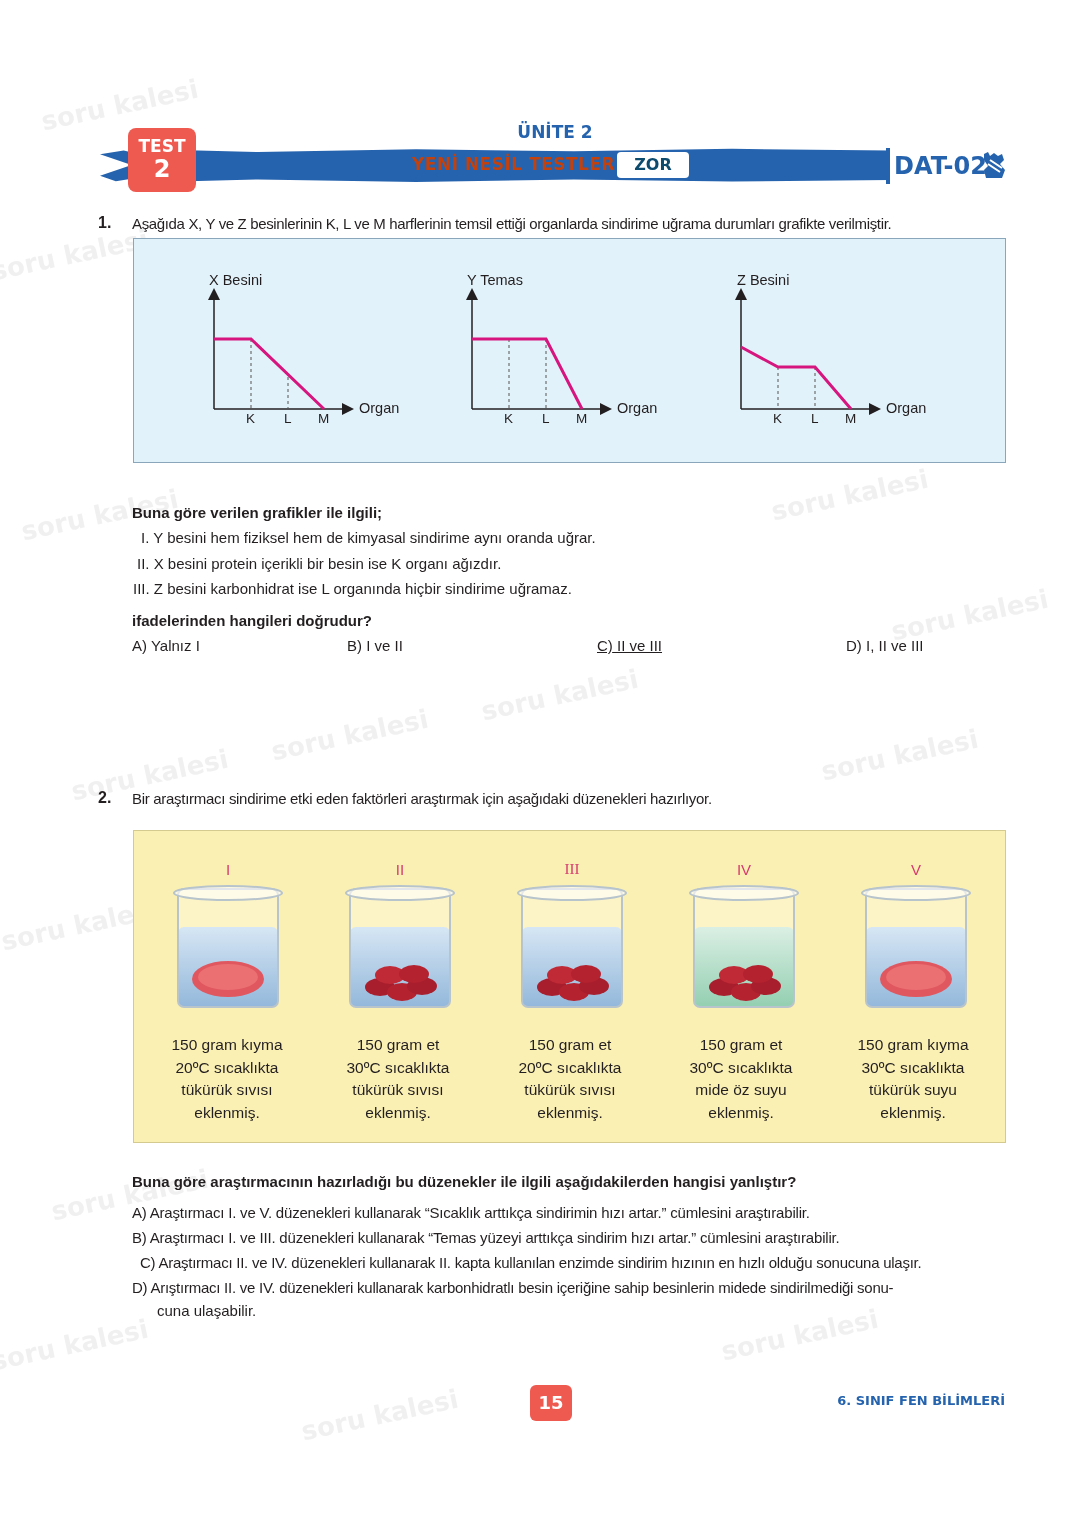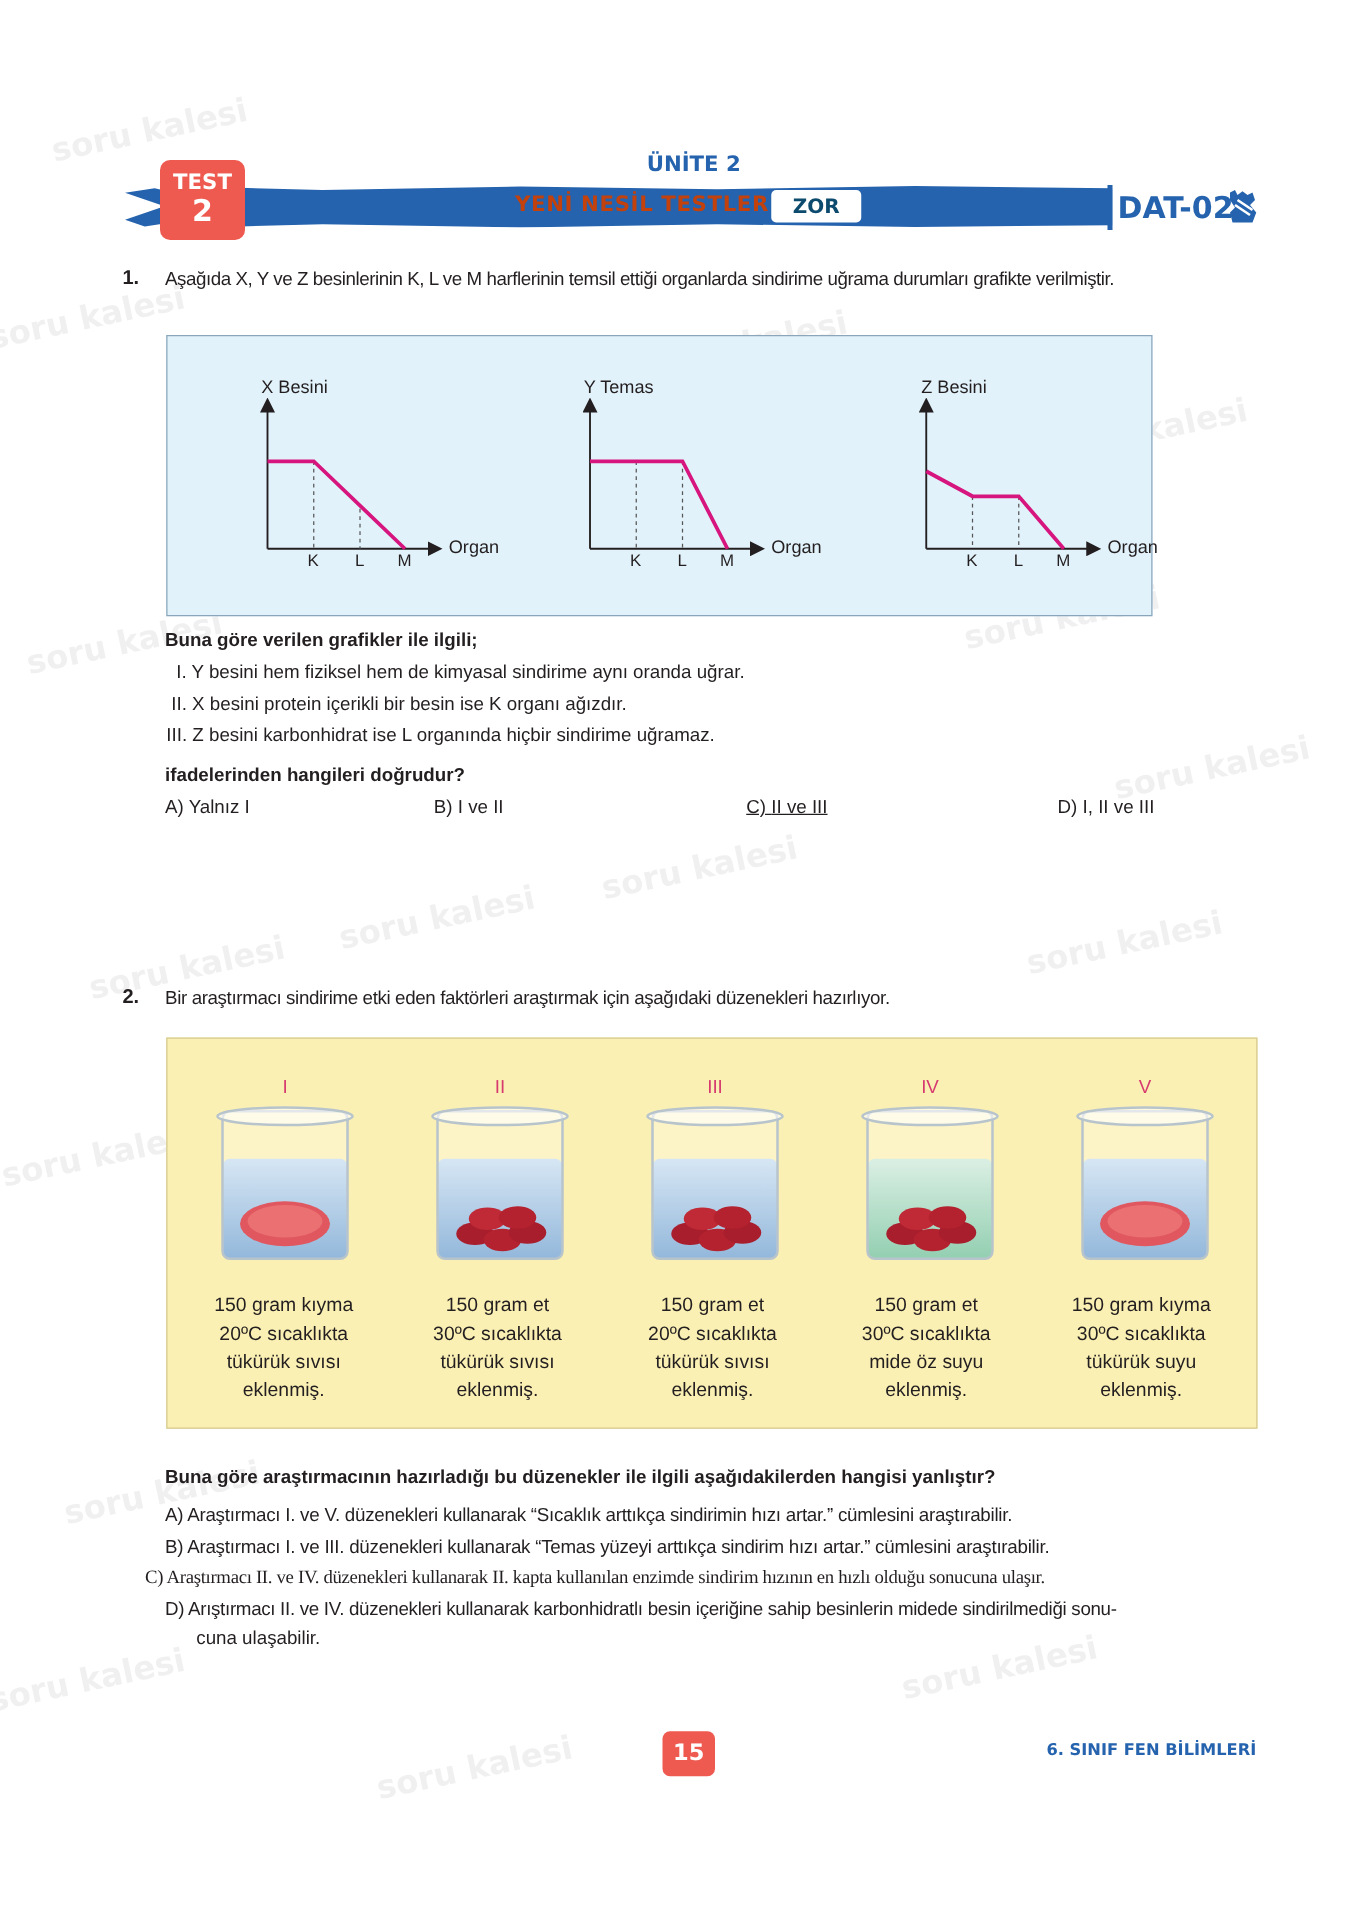--- a/index.html
+++ b/index.html
@@ -52,21 +52,21 @@
   }
   .dat-icon { position: absolute; left: 982px; top: 150px; width: 24px; height: 30px; }
 
   
   .qnum { position: absolute; font-weight: bold; font-size: 16px; }
   .qtext { position: absolute; font-size: 15px; }
   .bold { font-weight: bold; }
 
   
   .graph-panel {
-    position: absolute; left: 133px; top: 268px; width: 789px; height: 225px;
+    position: absolute; left: 133px; top: 238px; width: 873px; height: 225px;
     background: #e2f2fa; border: 1px solid #8aa6bb;
   }
   .graph-panel svg { position: absolute; left: 0; top: 0; }
 
   .stmt { position: absolute; font-size: 15px; }
   .opt { position: absolute; font-size: 15px; }
 
   
   .beaker-panel {
     position: absolute; left: 133px; top: 830px; width: 873px; height: 313px;
@@ -215,21 +215,21 @@
   <span>I, II ve III</span>
 </div>
 
 <div class="qnum" style="left:98px;top:789px;">2.</div>
 <div class="qtext" style="left:132px;top:790px;letter-spacing:-0.3px;">Bir araştırmacı sindirime etki eden faktörleri araştırmak için aşağıdaki düzenekleri hazırlıyor.</div>
 
 <div class="beaker-panel">
 
   <div class="beaker-label" style="left:44px;top:30px;">I</div>
   <div class="beaker-label" style="left:216px;top:30px;">II</div>
-  <div class="beaker-label" style="left:388px;top:30px;">III</div>
+  <div class="beaker-label" style="left:388px;top:30px;font-family:Liberation Serif, serif;">III</div>
   <div class="beaker-label" style="left:560px;top:30px;">IV</div>
   <div class="beaker-label" style="left:732px;top:30px;">V</div>
 
   <svg width="873" height="200" viewBox="0 0 873 200" style="position:absolute;left:0;top:0;">
     <defs>
       <linearGradient id="blueW" x1="0" y1="0" x2="0" y2="1">
         <stop offset="0" stop-color="#c9def0"></stop>
           <stop offset="1" stop-color="#6fa0cf"></stop>
       </linearGradient>
       <linearGradient id="greenW" x1="0" y1="0" x2="0" y2="1">
@@ -321,21 +321,21 @@
 </div>
 
 <div class="opt" style="left:132px;top:1204px;letter-spacing:-0.2px;">
   <span>A)</span>
   <span>Araştırmacı I. ve V. düzenekleri kullanarak “Sıcaklık arttıkça sindirimin hızı artar.” cümlesini araştırabilir.</span>
 </div>
 <div class="opt" style="left:132px;top:1229px;letter-spacing:-0.2px;">
   <span>B)</span>
   <span>Araştırmacı I. ve III. düzenekleri kullanarak “Temas yüzeyi arttıkça sindirim hızı artar.” cümlesini araştırabilir.</span>
 </div>
-<div class="opt" style="left:116px;top:1254px;letter-spacing:-0.25px;font-family:Liberation Serif, serif;">
+<div class="opt" style="left:140px;top:1254px;letter-spacing:-0.25px;">
   <span>C)</span>
   <span>Araştırmacı II. ve IV. düzenekleri kullanarak II. kapta kullanılan enzimde sindirim hızının en hızlı olduğu sonucuna ulaşır.</span>
 </div>
 <div class="opt" style="left:132px;top:1279px;letter-spacing:-0.25px;">
   <span>D)</span>
   <span>Arıştırmacı II. ve IV. düzenekleri kullanarak karbonhidratlı besin içeriğine sahip besinlerin midede sindirilmediği sonu-</span>
 </div>
 <div class="opt" style="left:157px;top:1302px;">cuna ulaşabilir.</div>
 
 <div class="pagenum">15</div>

